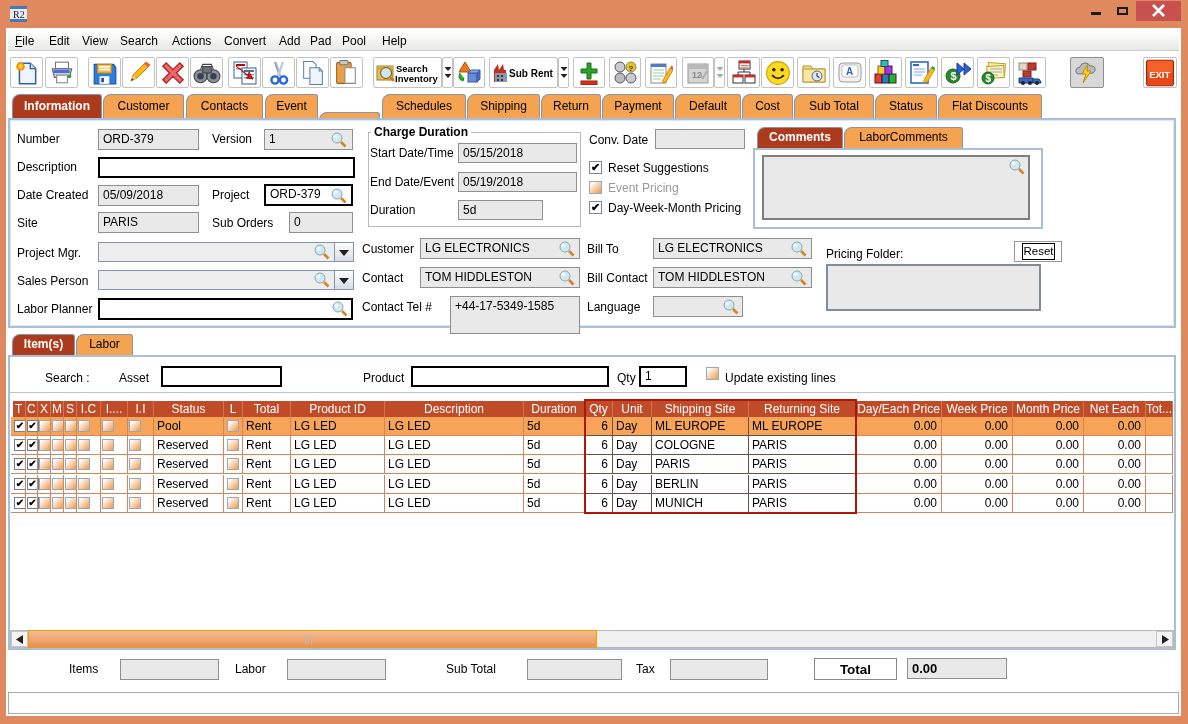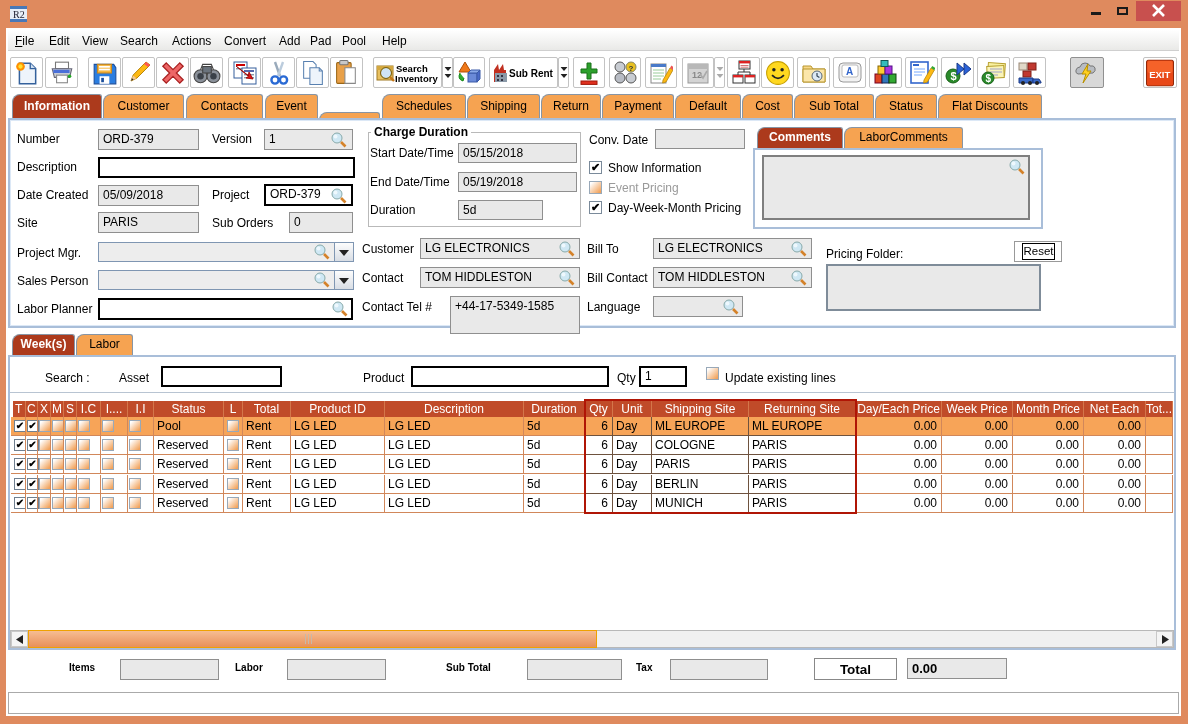--- a/index.html
+++ b/index.html
@@ -2,21 +2,21 @@
 <html><head><meta charset="utf-8">
 <style>
 *{margin:0;padding:0;box-sizing:border-box}
 body{font-family:"Liberation Sans",sans-serif;}
 #win{position:relative;width:1188px;height:724px;background:#df8a5e;overflow:hidden;font-size:12px;color:#000}
 .abs{position:absolute}
 #inner{position:absolute;left:6px;top:28px;width:1175px;height:688px;background:#fff}
 .fld{position:absolute;background:#e9e9e9;border:1px solid #8f8f8f;font-size:12px;line-height:19px;padding-left:4px;white-space:nowrap;overflow:hidden}
 .bfld{position:absolute;background:#fff;border:2px solid #000;font-size:12px;line-height:17px;padding-left:4px;white-space:nowrap}
 .lbl{position:absolute;font-size:12px;white-space:nowrap}
-.blbl{position:absolute;font-size:10px;font-weight:bold;white-space:nowrap}
+.blbl{position:absolute;font-size:12px;font-weight:normal;white-space:nowrap}
 .tab{position:absolute;height:24px;background:#f6a351;border:1px solid #8795a5;border-bottom:none;border-radius:8px 3px 0 0;font-size:12px;line-height:22px;text-align:center;color:#000}
 .tabsel{background:#ac3a1c;color:#fff;font-weight:bold;border-color:#8795a5}
 .tbtn{position:absolute;top:57px;height:31px;background:#fff;border:1px solid #c3c3c3;border-radius:2px}
 .tbtn svg{position:absolute;left:50%;top:50%;transform:translate(-50%,-50%)}
 .cbk{position:absolute;width:13px;height:13px;background:#fff;border:1px solid #7a8a9a;font-size:11px;line-height:11px;text-align:center;font-weight:bold}
 .cbo{position:absolute;width:13px;height:13px;background:linear-gradient(135deg,#ffffff 10%,#f2a45e 90%);border:1px solid #98a8b8}
 .mag{position:absolute;width:17px;height:17px}
 .hdr{position:absolute;top:401px;height:16px;background:#c04b29;color:#fff;font-size:12px;line-height:16px;text-align:center;border-right:1px solid #d4764a;overflow:hidden;white-space:nowrap}
 .cell{position:absolute;font-size:12px;line-height:19px;border-right:1px solid #d1875a;overflow:hidden;white-space:nowrap;padding-left:3px}
 .cellr{text-align:right;padding-right:4px;padding-left:0}
@@ -412,28 +412,28 @@
         <circle cx="7" cy="7" r="5" fill="#cfe8f4" stroke="#8aa"></circle>
         <circle cx="5.5" cy="5.5" r="2" fill="#eef8fd"></circle>
         <path d="M11 11l4.5 4.5" stroke="#d4822a" stroke-width="2.6"></path>
       </svg>
 
 <fieldset class="abs" style="left:368px;top:125px;width:213px;height:102px;border:1px solid #b9b9b9;background:#fff">
 <legend style="font-size:12px;font-weight:bold;padding:0 3px;margin-left:2px">Charge Duration</legend>
 </fieldset>
 <div class="lbl" style="left:370px;top:146px">Start Date/Time</div>
 <div class="fld" style="left:458px;top:143px;width:119px;height:20px">05/15/2018</div>
-<div class="lbl" style="left:370px;top:175px">End Date/Time</div>
+<div class="lbl" style="left:370px;top:175px">End Date/Event</div>
 <div class="fld" style="left:458px;top:172px;width:119px;height:20px">05/19/2018</div>
 <div class="lbl" style="left:370px;top:203px">Duration</div>
 <div class="fld" style="left:458px;top:200px;width:85px;height:20px">5d</div>
 <div class="lbl" style="left:589px;top:133px">Conv. Date</div>
 <div class="fld" style="left:655px;top:129px;width:90px;height:20px"></div>
 <div class="cbk" style="left:589px;top:161px">✔</div>
-<div class="lbl" style="left:608px;top:161px">Show Information</div>
+<div class="lbl" style="left:608px;top:161px">Reset Suggestions</div>
 <div class="cbo" style="left:589px;top:181px"></div>
 <div class="lbl" style="left:608px;top:181px;color:#9a9a9a">Event Pricing</div>
 <div class="cbk" style="left:589px;top:201px">✔</div>
 <div class="lbl" style="left:608px;top:201px">Day-Week-Month Pricing</div>
 
 <div class="lbl" style="left:362px;top:242px">Customer</div>
 <div class="fld" style="left:420px;top:238px;width:160px;height:21px">LG ELECTRONICS</div>
 <svg class="mag" style="left:558px;top:240px" viewBox="0 0 17 17">
         <circle cx="7" cy="7" r="5" fill="#cfe8f4" stroke="#8aa"></circle>
         <circle cx="5.5" cy="5.5" r="2" fill="#eef8fd"></circle>
@@ -480,21 +480,21 @@
         <path d="M11 11l4.5 4.5" stroke="#d4822a" stroke-width="2.6"></path>
       </svg>
 
 <div class="lbl" style="left:826px;top:247px">Pricing Folder:</div>
 <div class="abs" style="left:1014px;top:241px;width:48px;height:21px;background:#fff;border:1px solid #999"></div>
 <div class="abs" style="left:1022px;top:243px;width:33px;height:17px;background:#fff;border:1px solid #000;font-size:11.5px;line-height:15px;text-align:center">Reset</div>
 <div class="abs" style="left:826px;top:264px;width:215px;height:47px;background:#e9e9e9;border:2px solid #7f8c99"></div>
 </div>
 
 <div id="itemsec">
-<div class="tab tabsel" style="left:12px;top:334px;width:63px;height:21px;line-height:19px">Week(s)</div>
+<div class="tab tabsel" style="left:12px;top:334px;width:63px;height:21px;line-height:19px">Item(s)</div>
 <div class="tab" style="left:76px;top:334px;width:57px;height:21px;line-height:19px">Labor</div>
 <div class="abs" style="left:8px;top:355px;width:1168px;height:295px;border:2px solid #a9bed9;background:#fff"></div>
 <div class="lbl" style="left:45px;top:371px">Search :</div>
 <div class="lbl" style="left:119px;top:371px">Asset</div>
 <div class="bfld" style="left:161px;top:366px;width:121px;height:21px"></div>
 <div class="lbl" style="left:363px;top:371px">Product</div>
 <div class="bfld" style="left:411px;top:366px;width:198px;height:21px"></div>
 <div class="lbl" style="left:617px;top:371px">Qty</div>
 <div class="bfld" style="left:639px;top:366px;width:48px;height:21px">1</div>
 <div class="cbo" style="left:706px;top:367px"></div>

